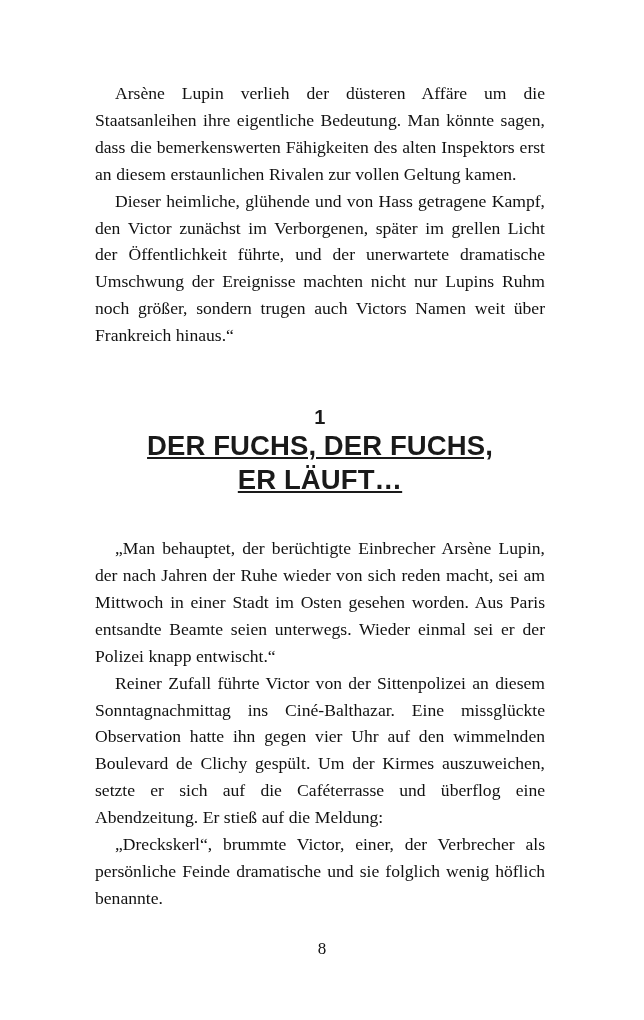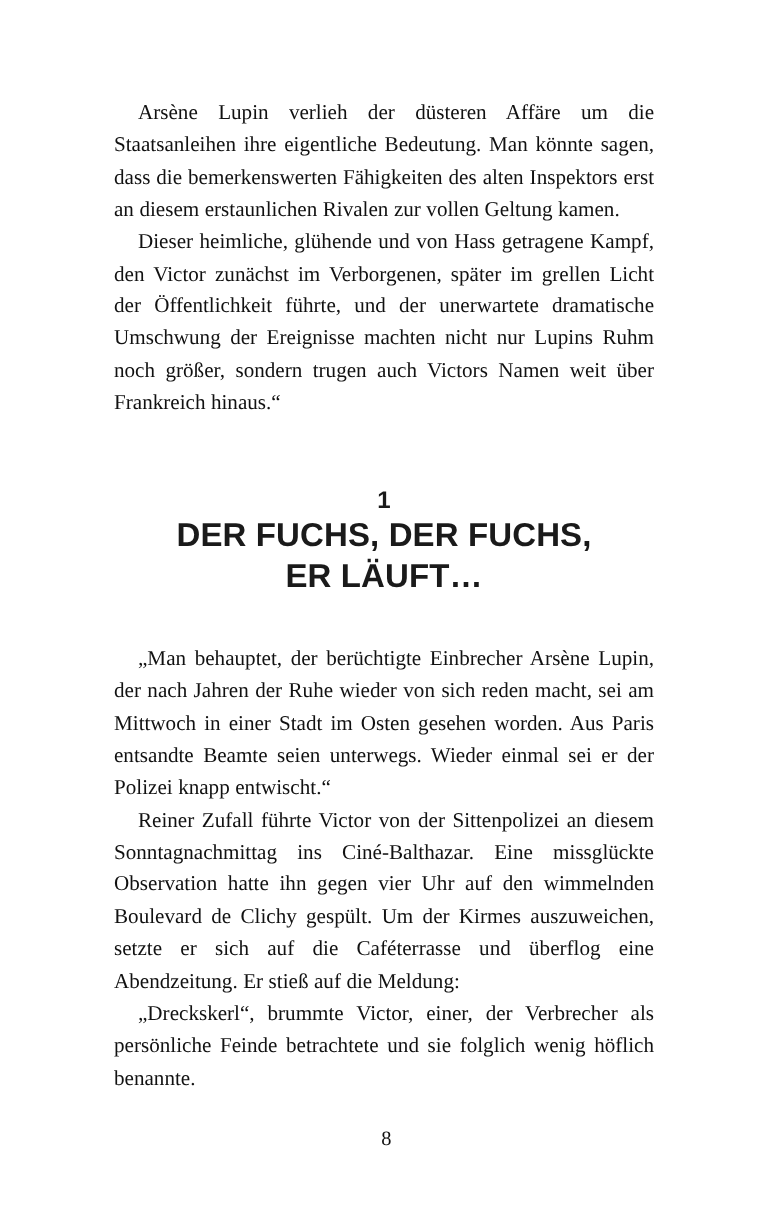--- a/index.html
+++ b/index.html
@@ -63,20 +63,21 @@
     letter-spacing: 0.2px;
   }
 
   .chapter-title {
     display: block;
     font-size: 27.5px;
     line-height: 34px;
     font-weight: bold;
     letter-spacing: 0.1px;
     white-space: pre-line;
+    text-decoration: underline;
   }
 
   .gap-before-heading {
     height: 56px;
   }
 
   .gap-after-heading {
     height: 38px;
   }
 
@@ -110,20 +111,20 @@
       <span class="chapter-title">DER FUCHS, DER FUCHS,
 ER LÄUFT…</span>
     </div>
 
     <div class="gap-after-heading"></div>
 
     <p class="body-para">„Man behauptet, der berüchtigte Einbrecher Arsène Lupin, der nach Jahren der Ruhe wieder von sich reden macht, sei am Mittwoch in einer Stadt im Osten gesehen worden. Aus Paris entsandte Beamte seien unterwegs. Wieder einmal sei er der Polizei knapp entwischt.“</p>
 
     <p class="body-para">Reiner Zufall führte Victor von der Sittenpolizei an diesem Sonntagnachmittag ins Ciné-Balthazar. Eine missglückte Observation hatte ihn gegen vier Uhr auf den wimmelnden Boulevard de Clichy gespült. Um der Kirmes auszuweichen, setzte er sich auf die Caféterrasse und überflog eine Abendzeitung. Er stieß auf die Meldung:</p>
 
-    <p class="body-para">„Dreckskerl“, brummte Victor, einer, der Verbrecher als persönliche Feinde betrachtete und sie folglich wenig höflich benannte.</p>
+    <p class="body-para">„Dreckskerl“, brummte Victor, einer, der Verbrecher als persönliche Feinde dramatische und sie folglich wenig höflich benannte.</p>
 
 
   </div>
 
   <div class="page-number">8</div>
 
 </div>
 
 </body></html>

